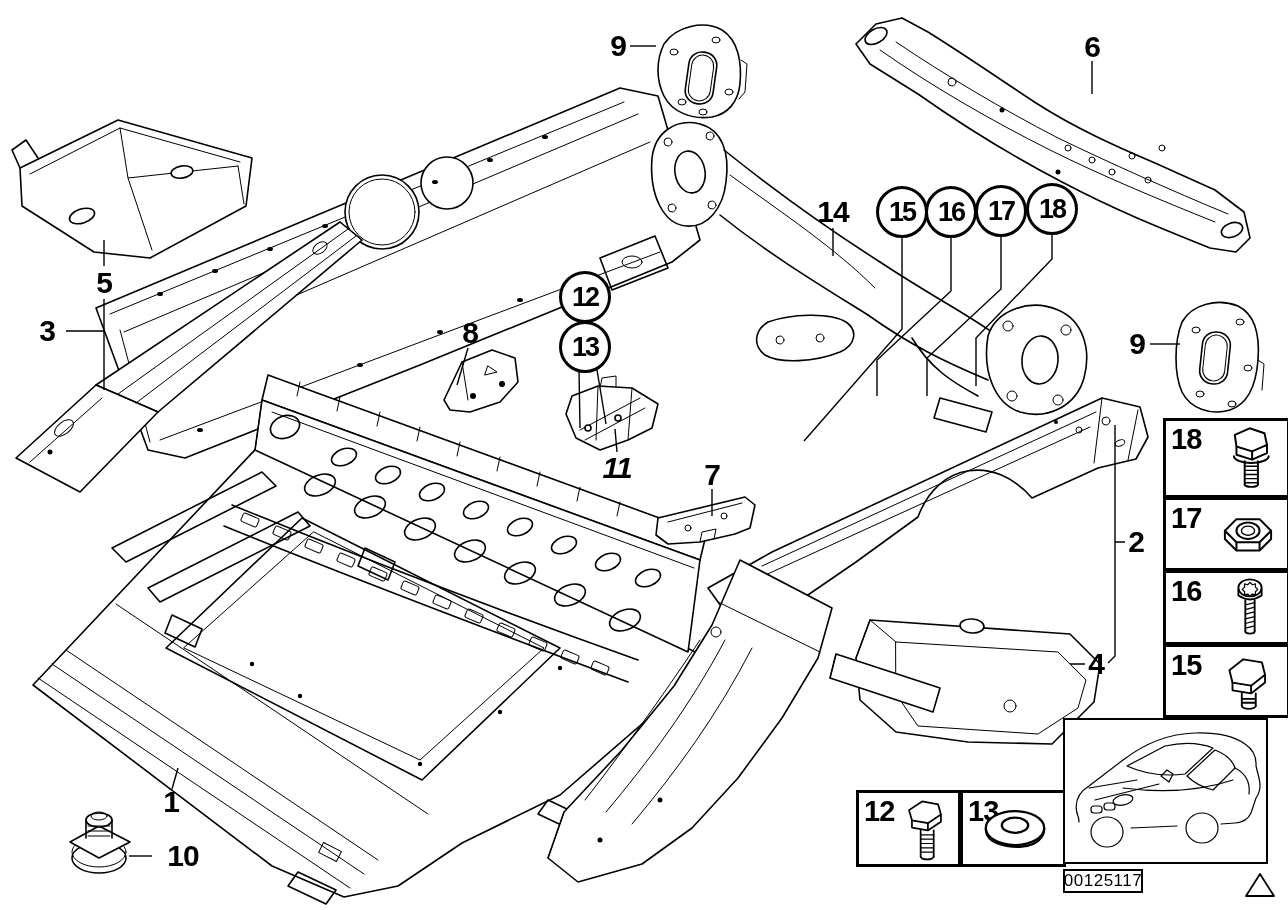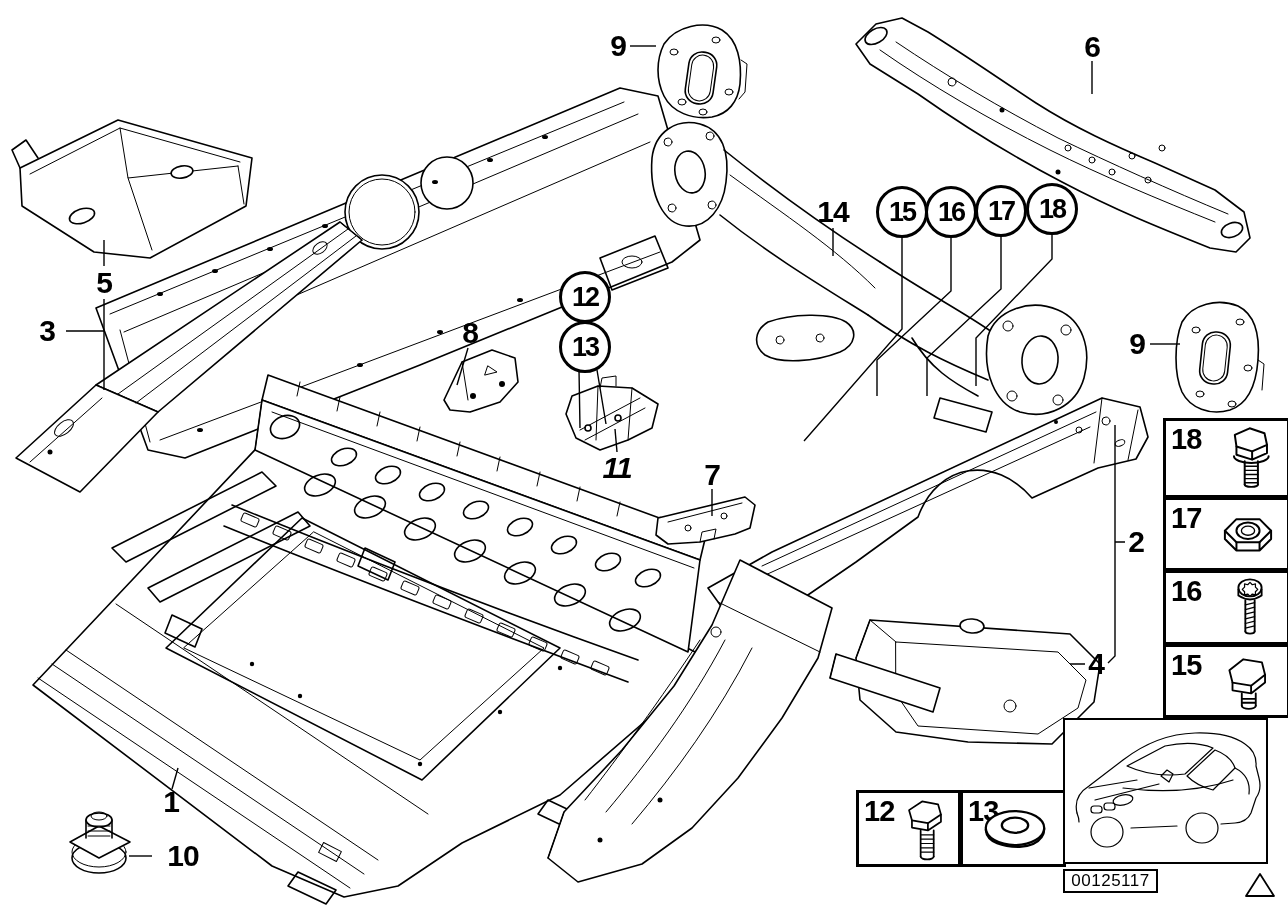--- a/index.html
+++ b/index.html
@@ -18,21 +18,21 @@
   .co.circ{width:46px;height:46px;border:3px solid #000;border-radius:50%;background:#fff;
       display:flex;align-items:center;justify-content:center;font-size:27px;letter-spacing:-2px;}
   .sbox{position:absolute;left:1163px;width:127px;border:3px solid #000;box-sizing:border-box;
         background:#fff;z-index:2;}
   .sbox .num,.bbox .num{position:absolute;left:5px;top:2px;font-weight:bold;font-size:29px;letter-spacing:-1px;}
   .sbox .fico{position:absolute;right:6px;top:50%;transform:translateY(-50%);}
   .bbox{position:absolute;border:3px solid #000;box-sizing:border-box;background:#fff;z-index:2;}
   .bbox .fico{position:absolute;right:4px;top:50%;transform:translateY(-50%);}
   .carbox{position:absolute;left:1063px;top:718px;width:205px;height:146px;border:2px solid #000;
           box-sizing:border-box;background:#fff;z-index:2;}
-  .numbox{position:absolute;left:1063px;top:869px;width:95px;height:24px;border:2px solid #000;
+  .numbox{position:absolute;left:1063px;top:869px;width:80px;height:24px;border:2px solid #000;
           box-sizing:border-box;background:#fff;z-index:2;display:flex;align-items:center;justify-content:center;
           font-size:17px;letter-spacing:.5px;font-weight:400;}
   .warntri{position:absolute;left:1243px;top:871px;z-index:2;}
 </style>
 </head>
 <body>
 
 <div class="stage">
 
   <svg id="diagram-svg" width="1288" height="910" viewBox="0 0 1288 910">

